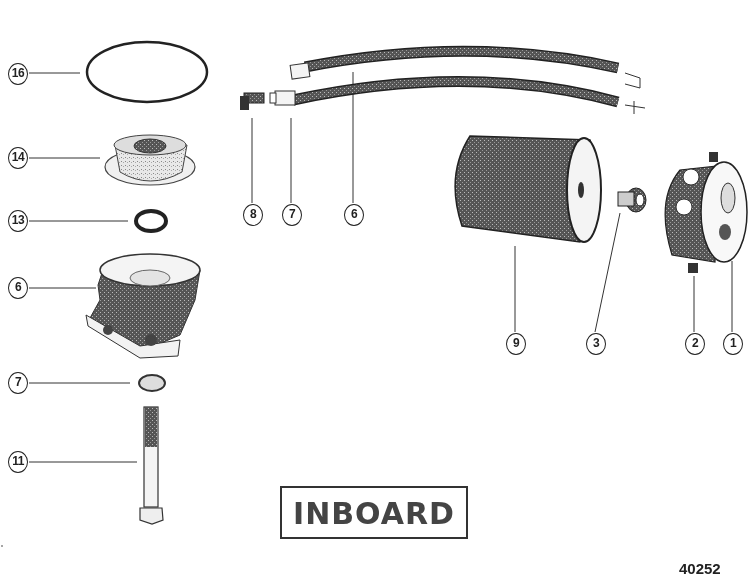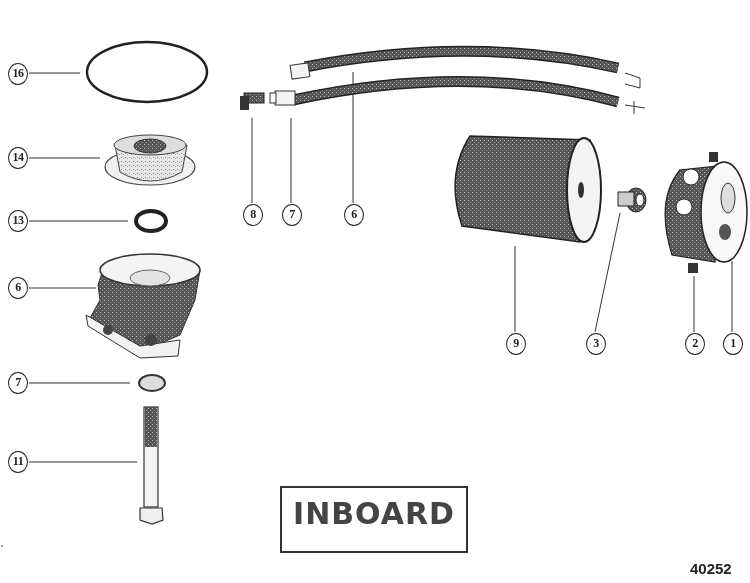--- a/index.html
+++ b/index.html
@@ -1,30 +1,30 @@
 <!DOCTYPE html>
 <html><head>
 <meta charset="utf-8">
 <style>
   html, body { margin: 0; padding: 0; background: #ffffff; }
   body { width: 750px; height: 583px; position: relative; overflow: hidden;
          font-family: "Liberation Sans", sans-serif; color: #1a1a1a; }
   #canvas { position: absolute; left: 0; top: 0; width: 750px; height: 583px; }
   .callout { position: absolute; width: 20px; height: 22px; border: 1.5px solid #222;
              border-radius: 50%; background: #fff; box-sizing: border-box;
-             font-family: Liberation Serif, serif;
+             font-family: Liberation Sans, sans-serif;
              font-weight: bold; font-size: 12px; line-height: 19px; text-align: center;
              letter-spacing: -0.5px; color: #222; }
-  .inboard-box { position: absolute; left: 280px; top: 486px; width: 188px; height: 67px;
+  .inboard-box { position: absolute; left: 280px; top: 486px; width: 188px; height: 53px;
                  border: 2.5px solid #333; box-sizing: border-box; background: #fff; }
   .inboard-text { position: absolute; left: 0; right: 0; top: 8px; text-align: center;
                   font-family: "DejaVu Sans", sans-serif; font-weight: bold; font-size: 30px;
                   letter-spacing: 1px; color: #444; }
   .fig-num { position: absolute; left: 679px; top: 560px; font-weight: bold; font-size: 15px;
-             color: #222; font-family: "Liberation Sans", sans-serif; margin-left: 11px; }
+             color: #222; font-family: "Liberation Sans", sans-serif; }
 </style>
 </head>
 <body>
 
 <svg id="canvas" width="750" height="583" viewBox="0 0 750 583" xmlns="http://www.w3.org/2000/svg">
   <defs>
     <pattern id="stip" width="4" height="4" patternUnits="userSpaceOnUse">
       <rect width="4" height="4" fill="#555"></rect>
       <rect x="0" y="0" width="1" height="1" fill="#bbb"></rect>
       <rect x="2" y="2" width="1" height="1" fill="#999"></rect>

